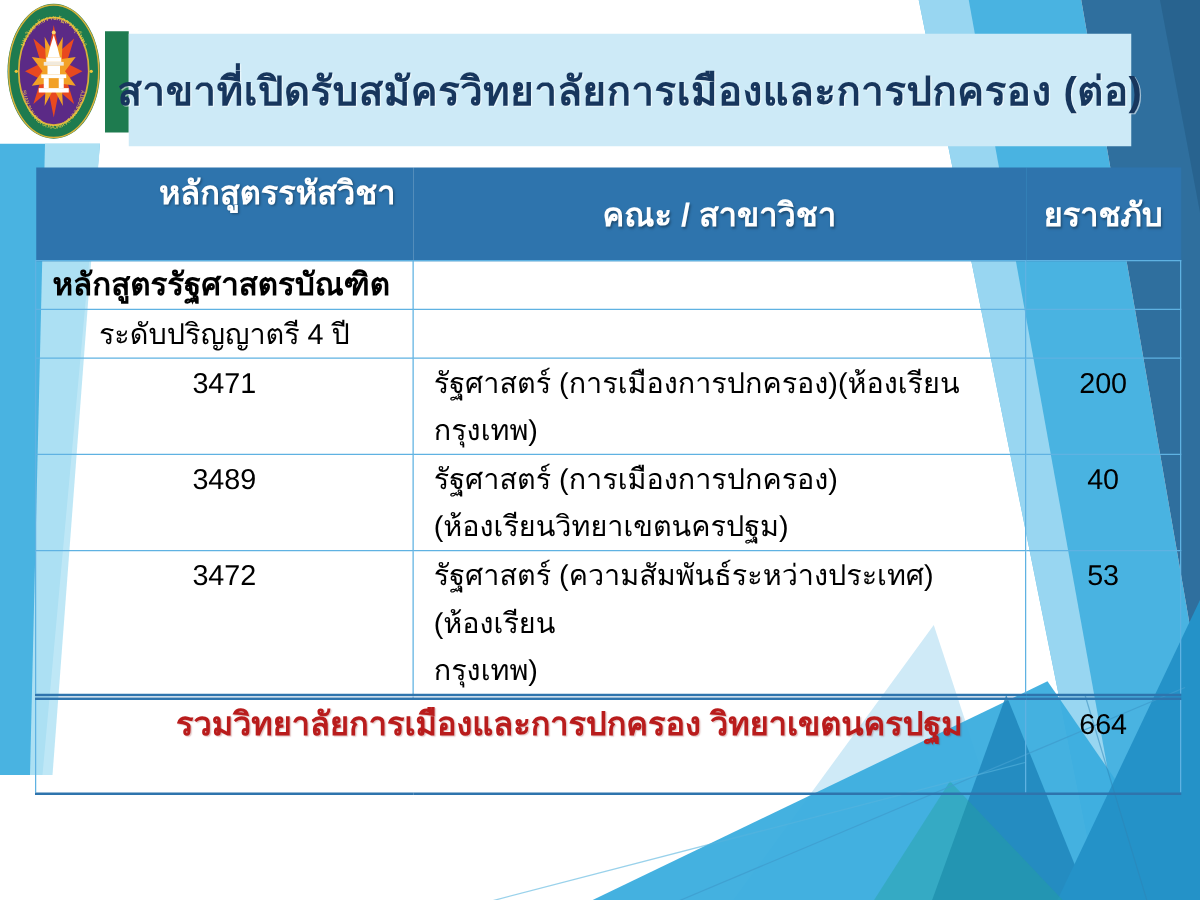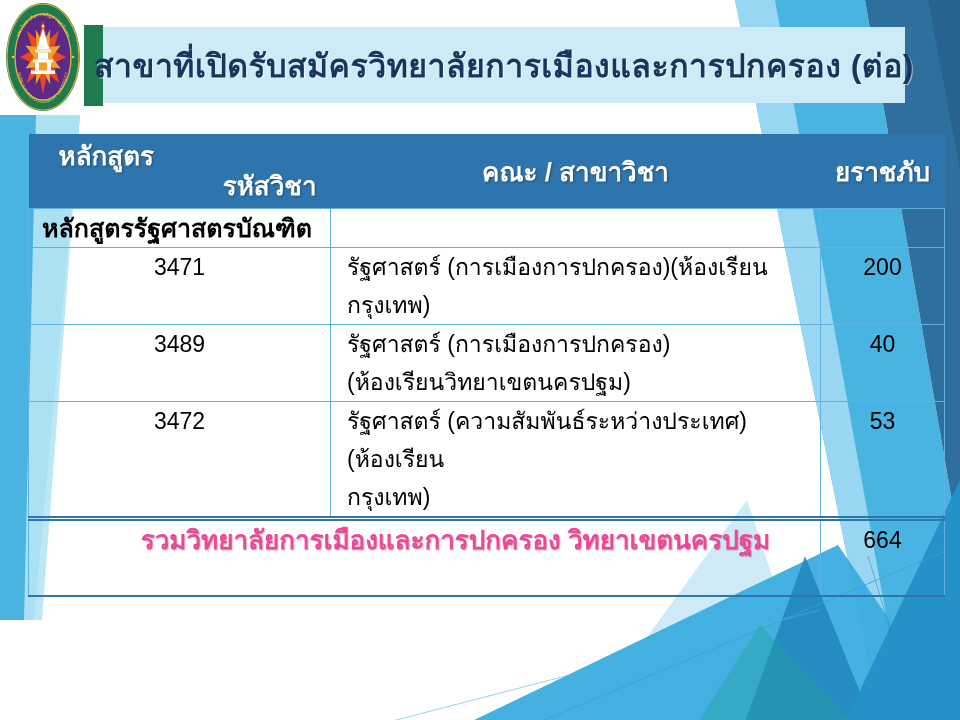--- a/index.html
+++ b/index.html
@@ -2,47 +2,47 @@
 <html><head>
 <meta charset="utf-8">
 <style>
   html,body{margin:0;padding:0;background:#fff;}
   .slide{position:relative;width:960px;height:720px;overflow:hidden;background:#ffffff;
          font-family:"Liberation Sans","DejaVu Sans",sans-serif;}
   svg.bg{position:absolute;left:0;top:0;z-index:0;}
 
   
   .green-bar{position:absolute;left:84px;top:25px;width:19px;height:81px;background:#1e7b4f;z-index:2;}
-  .title-bar{position:absolute;left:103px;top:27px;width:802px;height:76px;background:#cdeaf7;
+  .title-bar{position:absolute;left:103px;top:27px;width:802px;height:90px;background:#cdeaf7;
              display:flex;align-items:center;justify-content:center;z-index:2;}
   .title-text{font-size:32px;font-weight:bold;color:#17365d;letter-spacing:0.5px;
               text-shadow:1px 1px 0 rgba(255,255,255,0.55);white-space:nowrap;}
   .logo-wrap{position:absolute;left:5px;top:2px;width:76px;height:110px;z-index:3;}
 
   
   table.tbl{position:absolute;left:28px;top:134px;width:916px;z-index:2;
             border-collapse:collapse;table-layout:fixed;background:transparent;}
   .tbl col.c1{width:302px;} .tbl col.c2{width:490px;} .tbl col.c3{width:124px;}
   .tbl td{border:1px solid #5fb2e2;vertical-align:top;font-size:23px;color:#000;
           line-height:38px;padding:0 8px;background:transparent;}
   .tbl th{background:#2e74ad;color:#fff;font-weight:bold;font-size:26px;border:none;
           text-shadow:1px 1px 2px rgba(0,0,0,0.35);vertical-align:middle;padding:0;}
   tr.hdr{height:74px;}
-  .hdr-c1{display:flex;flex-direction:column;justify-content:center;height:64px;padding:5px 0;}
+  .hdr-c1{display:flex;flex-direction:row;justify-content:flex-end;height:64px;padding:5px 0;}
   .hdr-c1 .l1{text-align:left;padding-left:30px;line-height:30px;}
   .hdr-c1 .l2{text-align:right;padding-right:14px;line-height:30px;}
   tr.r-program{height:37px;} tr.r-level{height:38px;}
   tr.r-c1{height:37px;} tr.r-c2{height:76px;} tr.r-c3{height:112px;}
   tr.r-total{height:77px;}
   td.cell-program{font-weight:bold;font-size:25px;padding-left:13px;}
   td.cell-center{text-align:center;padding:0 2px;}
   td.cell-major{white-space:pre-line;padding-left:16px;}
   td.cell-quota{text-align:center;padding:0 2px;}
   tr.r-total td{border-top:5px double #2e74ad;border-bottom:2px solid #2e74ad;}
-  td.cell-total-label{color:#ec4899;font-weight:bold;font-size:26px;text-align:center;
+  td.cell-total-label{color:#b91c1c;font-weight:bold;font-size:26px;text-align:center;
                       padding-left:70px;text-shadow:1px 1px 1px rgba(130,0,0,0.25);}
 </style>
 </head>
 <body>
 
 <div class="slide">
 
   <svg class="bg" width="960" height="720" viewBox="0 0 960 720">
     <polygon points="735,0 865,0 990,720 880,720" fill="#49b3e1"></polygon>
     <polygon points="735,0 775,0 905,720 880,720" fill="#a6dcf3" opacity="0.85"></polygon>
@@ -113,20 +113,25 @@
         </div>
       </th>
       <th>คณะ / สาขาวิชา</th>
       <th>ยราชภับ</th>
     </tr>
     <tr class="r-program">
       <td class="cell-program">หลักสูตรรัฐศาสตรบัณฑิต</td>
       <td></td>
       <td></td>
     </tr>
+    <tr class="r-level">
+      <td class="cell-center">ระดับปริญญาตรี 4 ปี</td>
+      <td></td>
+      <td></td>
+    </tr>
     <tr class="r-c1">
       <td class="cell-center">3471</td>
       <td class="cell-major">รัฐศาสตร์ (การเมืองการปกครอง)(ห้องเรียนกรุงเทพ)</td>
       <td class="cell-quota">200</td>
     </tr>
     <tr class="r-c2">
       <td class="cell-center">3489</td>
       <td class="cell-major">รัฐศาสตร์ (การเมืองการปกครอง)
 (ห้องเรียนวิทยาเขตนครปฐม)</td>
       <td class="cell-quota">40</td>

